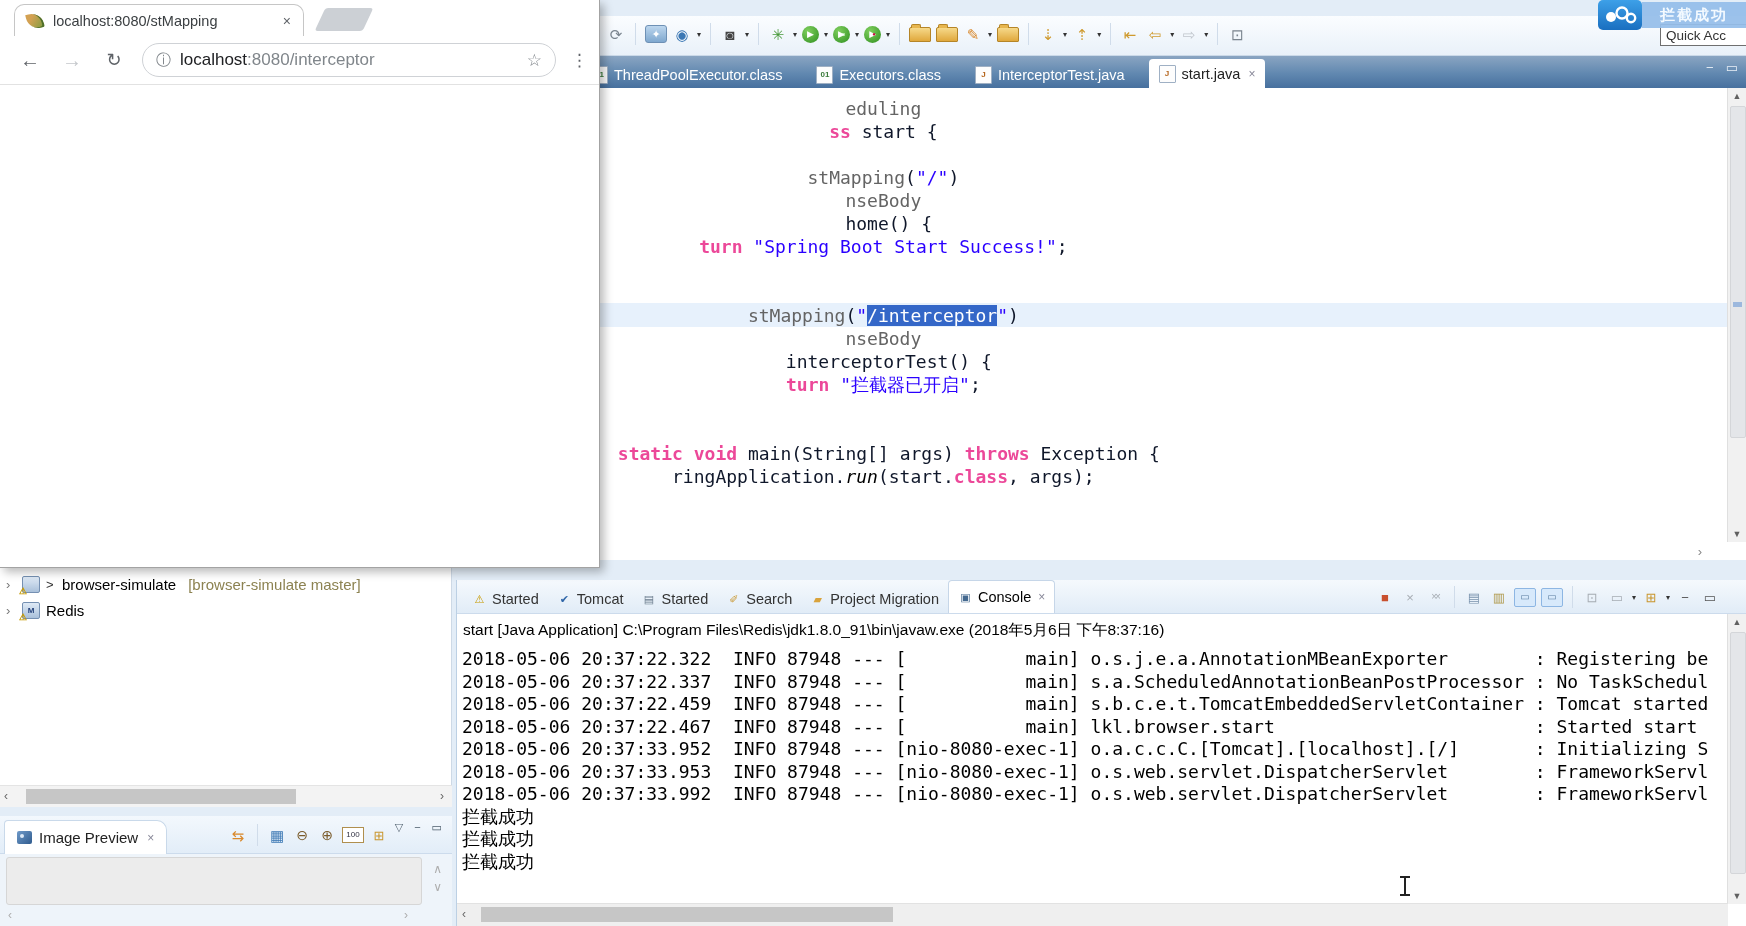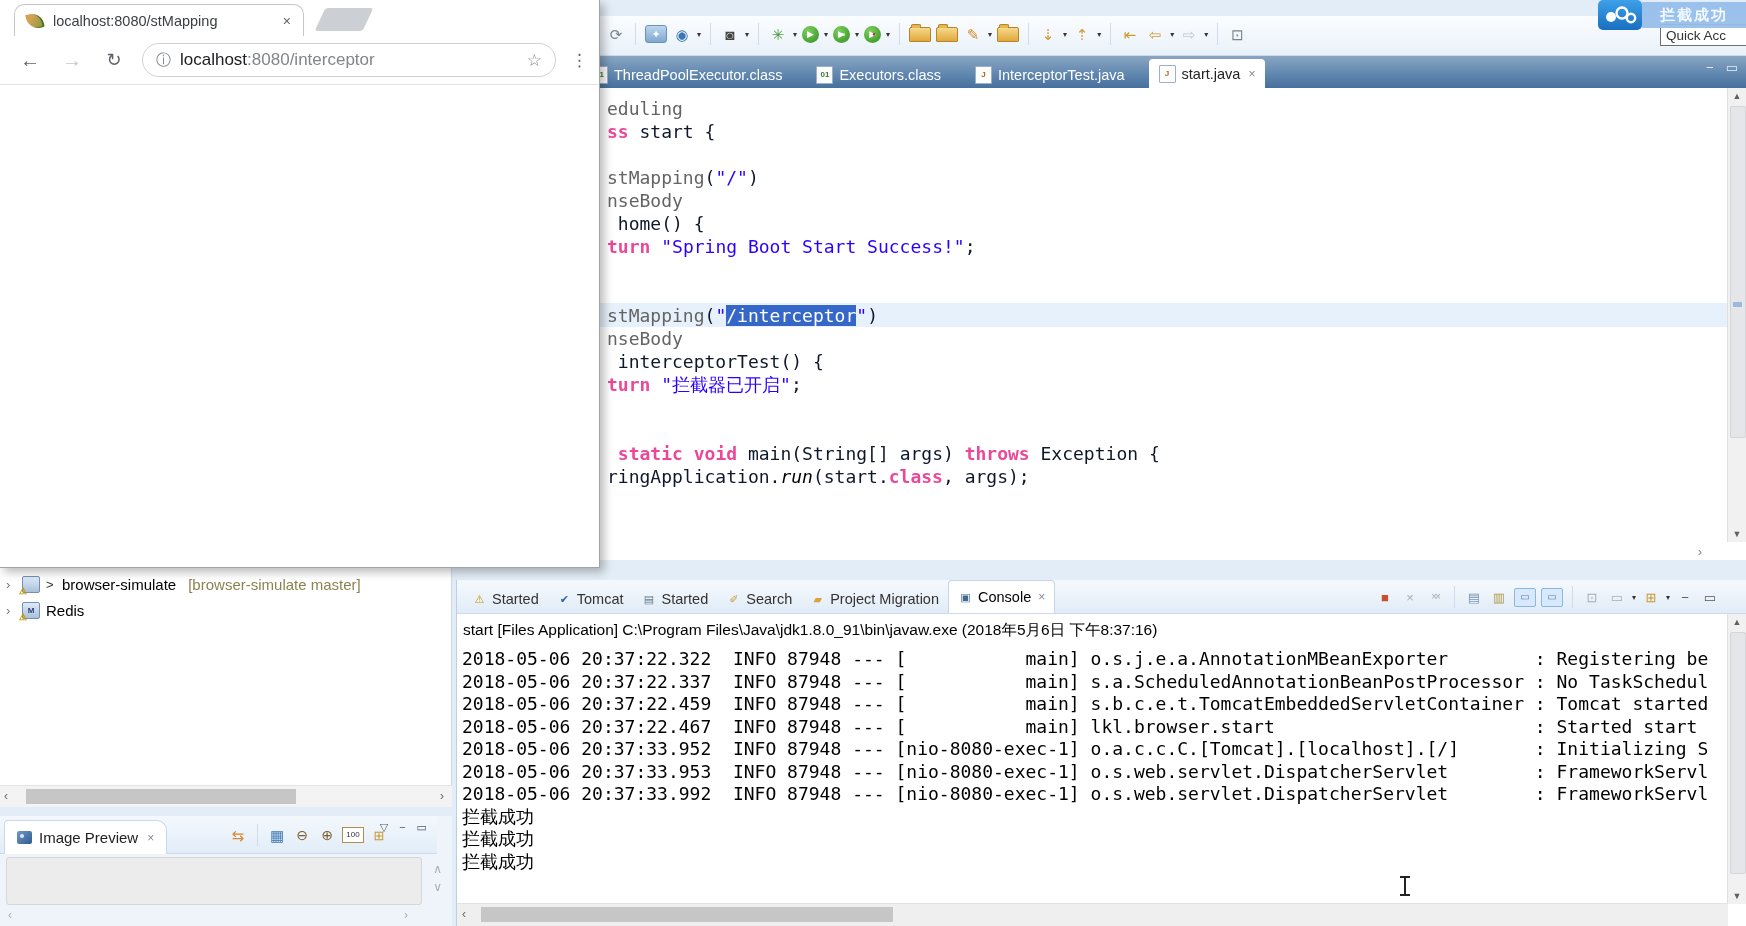--- a/index.html
+++ b/index.html
@@ -54,21 +54,21 @@
   .etab.active{background:#fff;color:#222;border-radius:4px 4px 0 0;height:29px;}
   .fico{width:15px;height:16px;background:#fdfdfd;border:1px solid #9fb0c4;border-radius:1px;display:inline-flex;align-items:center;justify-content:center;font-size:8px;font-weight:bold;}
   .fico.cls{color:#3a7a3a;}
   .fico.jav{color:#b5651d;}
   .tab-close{font-size:12px;color:#889;margin-left:2px;}
   .winctl{position:absolute;right:8px;top:60px;color:#e9eff6;display:flex;gap:12px;font-size:13px;z-index:5;}
 
   
   .editor{position:absolute;left:456px;top:88px;right:0;height:472px;background:#fff;}
   .hlline{position:absolute;left:0;top:215px;right:18px;height:24px;background:#e7f1fc;}
-  #code-lines{position:absolute;left:151px;top:9px;font-size:18px;line-height:23px;color:#000;white-space:pre;}
+  #code-lines{position:absolute;left:151px;top:9px;font-size:18px;line-height:23px;color:#000;white-space:pre;text-align:center;}
   .cl{height:23px;white-space:pre;}
   .cs-kw{color:#ec4899;font-weight:bold;}
   .cs-str{color:#2A00FF;}
   .cs-ann{color:#646464;}
   .cs-pl{color:#0f172a;}
   .cs-it{color:#000;font-style:italic;}
   .cs-sel{background:#3467c8;color:#fff;}
   .vscroll{position:absolute;right:0;top:0;width:18px;background:#f1f1f1;border-left:1px solid #dfdfdf;}
   .ed-vscroll{bottom:18px;}
   .sb-arrow{position:absolute;left:0;width:18px;height:16px;display:flex;align-items:center;justify-content:center;font-size:9px;color:#606060;}
@@ -97,21 +97,21 @@
   .leftpanel{position:absolute;left:0;top:0;width:452px;height:806px;background:#fff;border-right:1px solid #cdd9e6;box-sizing:border-box;}
   .prow{position:absolute;left:0;display:flex;align-items:center;gap:6px;padding-left:6px;height:24px;font-size:15px;color:#000;white-space:nowrap;width:100%;overflow:hidden;box-sizing:border-box;}
   .chev{color:#777;font-size:13px;width:10px;}
   .pico{width:16px;height:15px;background:linear-gradient(#dfeaf6,#a9c0da);border:1px solid #7590b2;border-radius:2px;position:relative;display:inline-flex;align-items:center;justify-content:center;font-size:8px;font-weight:bold;color:#24417a;}
   .pico .warn{position:absolute;left:-4px;bottom:-4px;font-size:9px;color:#c79a00;}
   .deco{color:#8c8251;margin-left:6px;}
   .ex-hscroll{position:absolute;left:0;top:785px;width:452px;height:21px;background:#f3f3f3;border-top:1px solid #e4e4e4;}
 
   
   .preview{position:absolute;left:0;top:816px;width:452px;height:110px;background:#eef4fa;}
-  .ptabbar{position:absolute;left:0;top:0;right:15px;height:37px;background:linear-gradient(#f3f8fd,#e2edf8);border-bottom:1px solid #ccdbec;padding-left:46px;}
+  .ptabbar{position:absolute;left:0;top:0;right:0;height:37px;background:linear-gradient(#f3f8fd,#e2edf8);border-bottom:1px solid #ccdbec;padding-left:46px;}
   .ptab{position:absolute;left:4px;top:4px;height:33px;background:#fff;border:1px solid #c9d9ea;border-bottom:none;border-radius:4px 10px 0 0;display:flex;align-items:center;gap:7px;padding:0 12px;font-size:15px;color:#222;}
   .pimg-ico{width:15px;height:13px;background:linear-gradient(135deg,#6f9ac9,#2f5b8e);border-radius:2px;position:relative;}
   .pimg-ico::after{content:"";position:absolute;left:3px;top:3px;width:4px;height:4px;border-radius:50%;background:#dce9f7;}
   #preview-toolbar-icons{position:absolute;left:228px;top:8px;}
   .pctl{position:absolute;right:10px;top:5px;display:flex;gap:11px;color:#50606e;font-size:11px;}
   .pcontent{position:absolute;left:6px;top:41px;width:414px;height:46px;background:#ececec;border:1px solid #d6d6d6;border-radius:3px;}
   .pv-chev{position:absolute;color:#aeaeae;font-size:12px;}
 
   
   .chrome{position:absolute;left:0;top:0;width:600px;height:568px;background:#fff;border-right:1px solid #a3a3a3;border-bottom:1px solid #a3a3a3;box-shadow:4px 4px 9px rgba(0,0,0,0.28);z-index:50;box-sizing:border-box;}
@@ -321,21 +321,21 @@
         <span class="tbi ic-hl">▭</span>
         <span class="sep"></span>
         <span class="tbi ic-xgrey">⊡</span>
         <span class="tbi ic-xgrey">▭</span>
         <span class="dd">▾</span>
         <span class="tbi ic-goldd">⊞</span>
         <span class="dd">▾</span>
         <span class="tbi ic-darkg">−</span>
         <span class="tbi ic-darkg">▭</span>
       </div>
-    <div class="ctitle">start [Files Application] C:\Program Files\Java\jdk1.8.0_91\bin\javaw.exe (2018年5月6日 下午8:37:16)</div>
+    <div class="ctitle">start [Java Application] C:\Program Files\Redis\jdk1.8.0_91\bin\javaw.exe (2018年5月6日 下午8:37:16)</div>
     <pre id="console-log" class="mono">2018-05-06 20:37:22.322  INFO 87948 --- [           main] o.s.j.e.a.AnnotationMBeanExporter        : Registering be
 2018-05-06 20:37:22.337  INFO 87948 --- [           main] s.a.ScheduledAnnotationBeanPostProcessor : No TaskSchedul
 2018-05-06 20:37:22.459  INFO 87948 --- [           main] s.b.c.e.t.TomcatEmbeddedServletContainer : Tomcat started
 2018-05-06 20:37:22.467  INFO 87948 --- [           main] lkl.browser.start                        : Started start
 2018-05-06 20:37:33.952  INFO 87948 --- [nio-8080-exec-1] o.a.c.c.C.[Tomcat].[localhost].[/]       : Initializing S
 2018-05-06 20:37:33.953  INFO 87948 --- [nio-8080-exec-1] o.s.web.servlet.DispatcherServlet        : FrameworkServl
 2018-05-06 20:37:33.992  INFO 87948 --- [nio-8080-exec-1] o.s.web.servlet.DispatcherServlet        : FrameworkServl
 拦截成功
 拦截成功
 拦截成功</pre>

